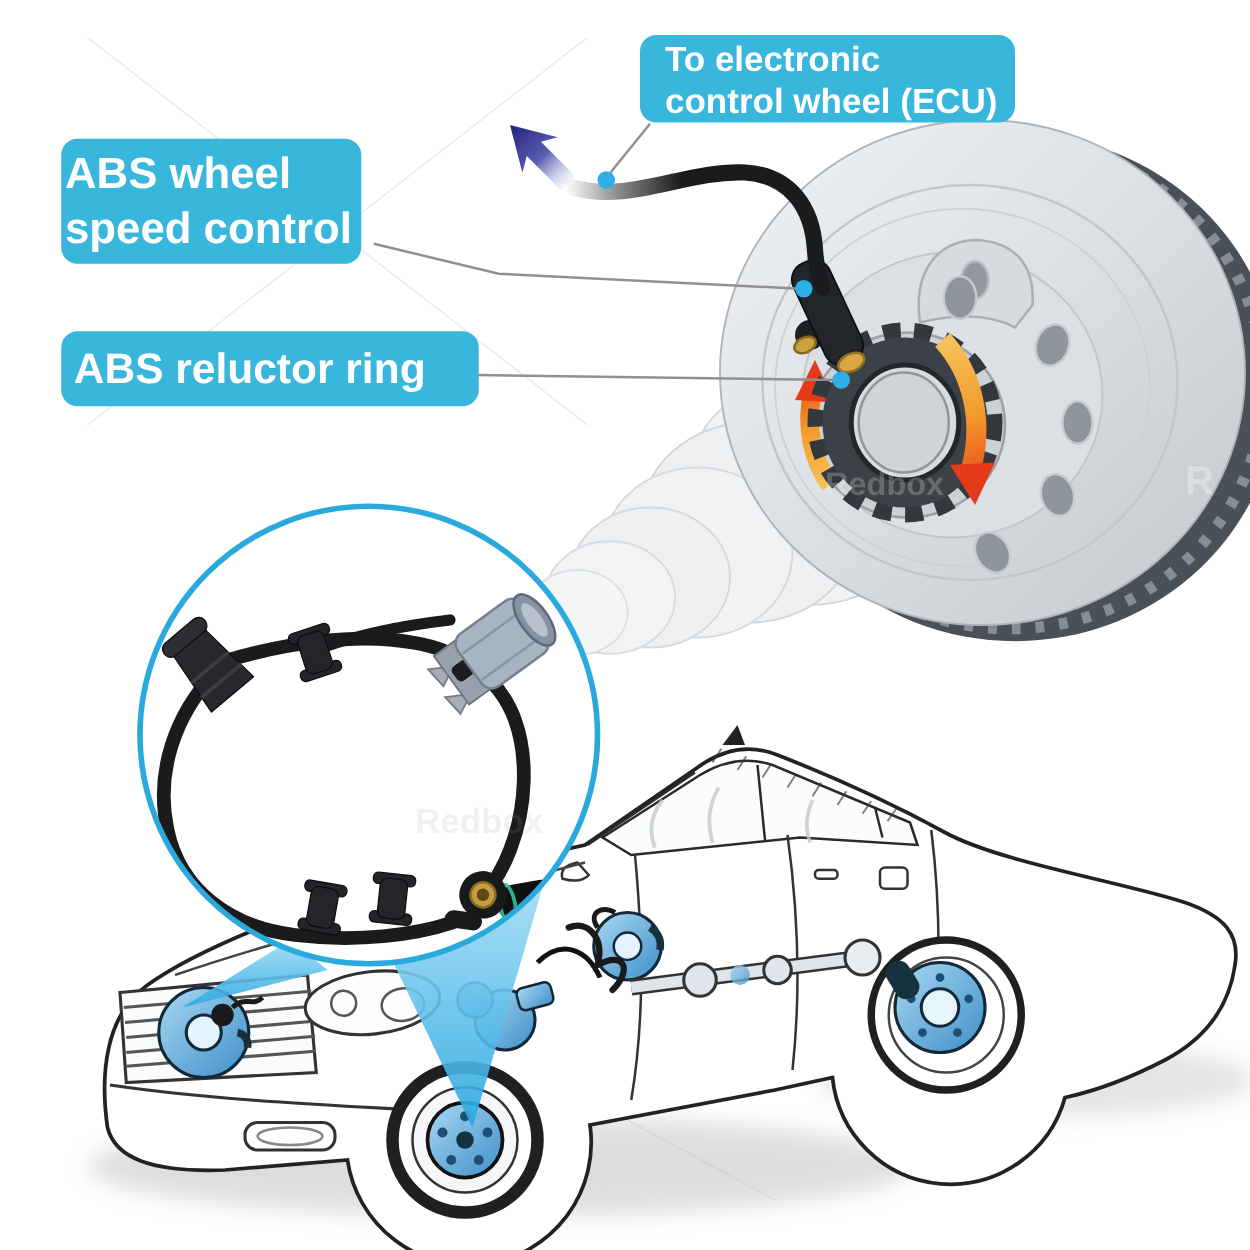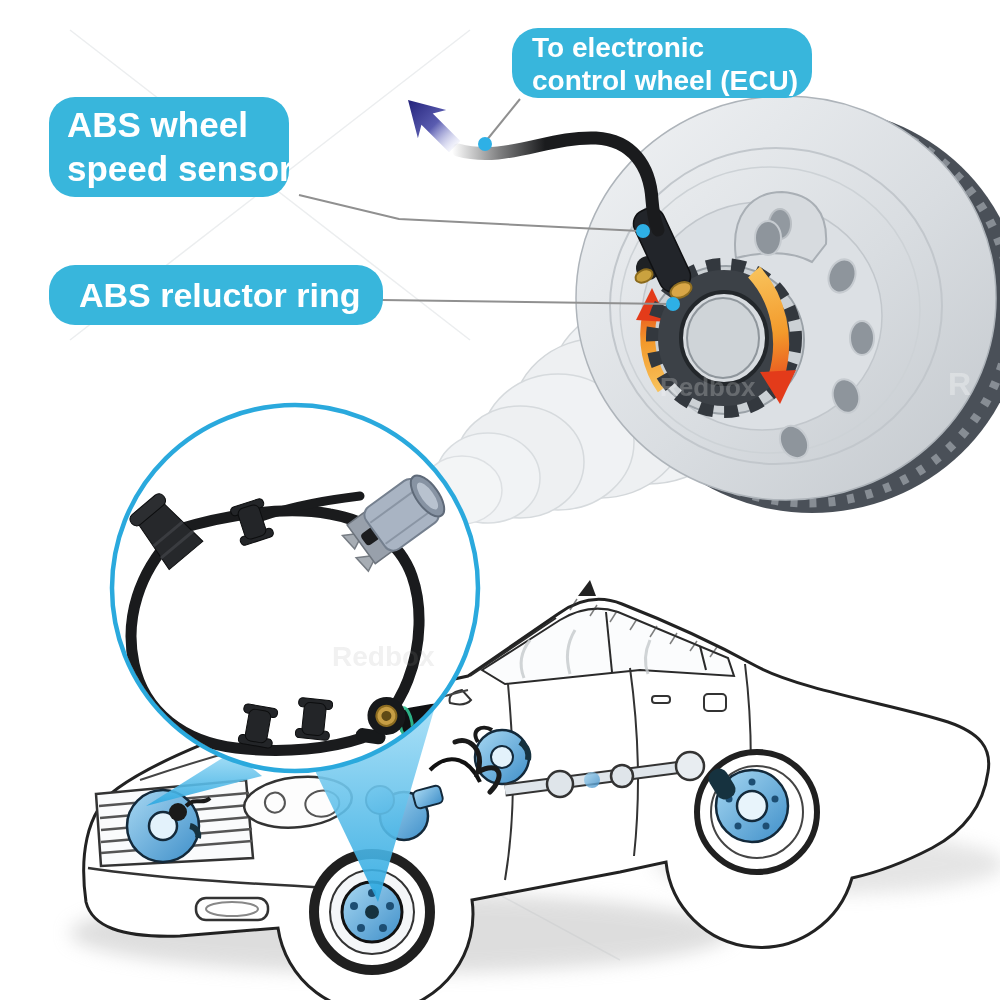--- a/index.html
+++ b/index.html
@@ -3,26 +3,26 @@
 <meta charset="utf-8">
 <style>
   html,body{margin:0;padding:0;background:#ffffff;}
   .canvas{
     position:relative;width:1000px;height:1000px;background:#ffffff;
     overflow:hidden;font-family:"Liberation Sans",sans-serif;
   }
   .art{position:absolute;left:0;top:0;}
   .label{
     position:absolute;background:#38b6dc;color:#ffffff;font-weight:bold;
-    border-radius:26px;box-sizing:border-box;z-index:30;
+    border-radius:13px;box-sizing:border-box;z-index:30;
   }
   .label .ln{display:block;white-space:nowrap;}
   .label-ecu{left:512px;top:28px;width:300px;height:70px;padding:3px 0 0 20px;font-size:28px;line-height:33px;}
-  .label-sensor{left:49px;top:97px;width:240px;height:100px;padding:6px 0 0 18px;font-size:35px;line-height:44px;}
-  .label-reluctor{left:49px;top:265px;width:334px;height:60px;font-size:34px;display:flex;align-items:center;padding-left:30px;}
+  .label-sensor{left:49px;top:111px;width:240px;height:100px;padding:6px 0 0 3px;font-size:35px;line-height:44px;}
+  .label-reluctor{left:49px;top:265px;width:334px;height:60px;font-size:34px;display:flex;align-items:center;padding-left:10px;}
 </style>
 </head>
 <body>
 
 <div class="canvas">
 
   <svg class="art" width="1000" height="1000" viewBox="0 0 1000 1000">
     <defs>
       <linearGradient id="discFace" x1="0" y1="0" x2="1" y2="1">
         <stop offset="0" stop-color="#f1f3f5"></stop>
@@ -339,20 +339,20 @@
     </g>
   </svg>
 
   <div class="label label-ecu">
     <span class="ln">To electronic</span>
     <span class="ln">control wheel (ECU)</span>
   </div>
 
   <div class="label label-sensor">
     <span class="ln">ABS wheel</span>
-    <span class="ln">speed sensor</span>
+    <span class="ln">speed control</span>
   </div>
 
   <div class="label label-reluctor">
     <span class="ln">ABS reluctor ring</span>
   </div>
 
 </div>
 
 </body></html>

